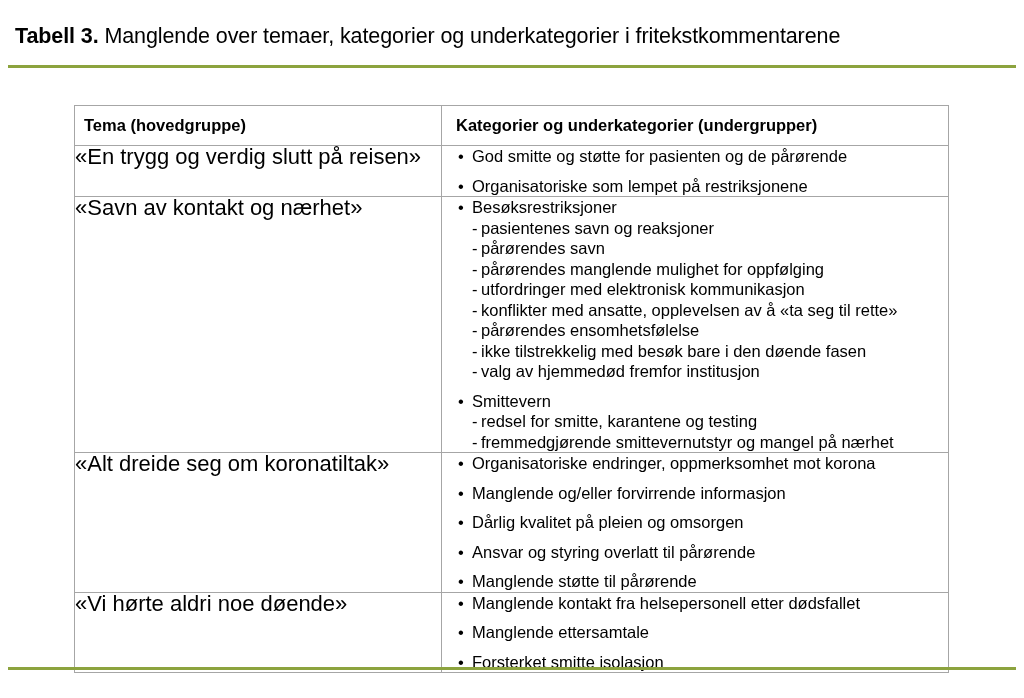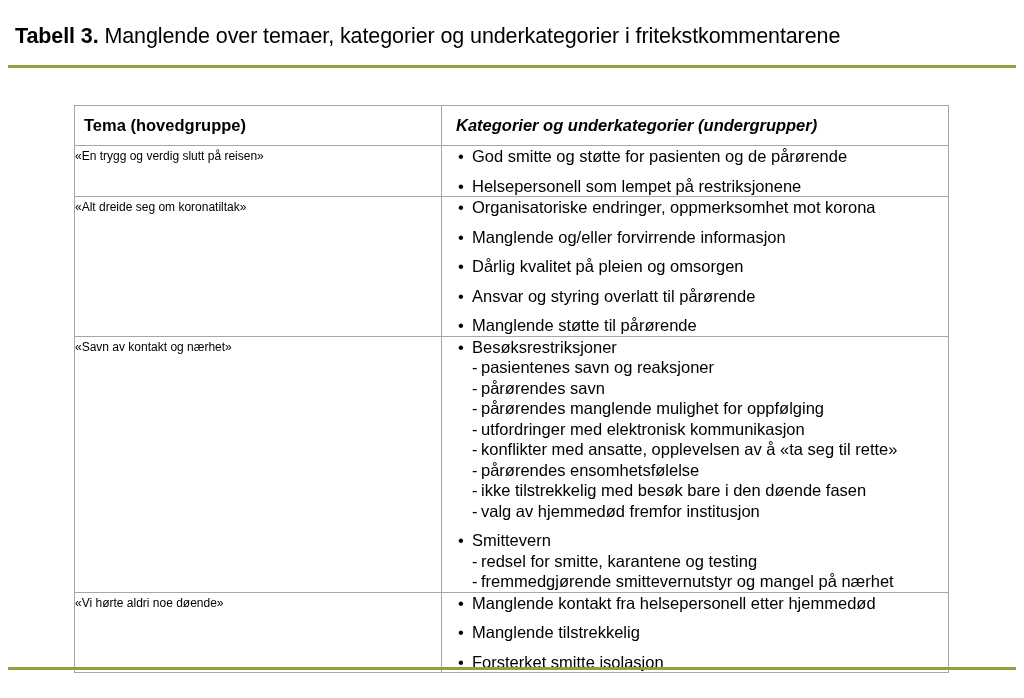--- a/index.html
+++ b/index.html
@@ -79,26 +79,25 @@
   }
   table.data-table thead th {
     font-weight: bold;
     font-size: 16.5px;
     line-height: 20px;
     padding: 9px 0 10px 9px;
     text-align: left;
   }
   table.data-table thead th.cats-head {
     padding-left: 14px;
-    font-style: italic;
   }
 
   td.theme-cell {
     padding: 9px 0 10px 9px;
-    font-size: 12px;
+    font-size: 22px;
     line-height: 21px;
   }
   td.cats-cell {
     padding: 8px 0 9px 0;
   }
 
   ul.bullets {
     list-style: none;
     margin: 0;
     padding: 0;
@@ -165,43 +164,21 @@
     </thead>
     <tbody id="table-body">
         <tr>
           <td class="theme-cell">«En trygg og verdig slutt på reisen»</td>
           <td class="cats-cell">
             <ul class="bullets">
               <li class="group">
                 <div class="bullet-line"><span class="dot">•</span><span>God smitte og støtte for pasienten og de pårørende</span></div>
               </li>
               <li class="group">
-                <div class="bullet-line"><span class="dot">•</span><span>Helsepersonell som lempet på restriksjonene</span></div>
-              </li>
-            </ul>
-          </td>
-        </tr>
-        <tr>
-          <td class="theme-cell">«Alt dreide seg om koronatiltak»</td>
-          <td class="cats-cell">
-            <ul class="bullets">
-              <li class="group">
-                <div class="bullet-line"><span class="dot">•</span><span>Organisatoriske endringer, oppmerksomhet mot korona</span></div>
-              </li>
-              <li class="group">
-                <div class="bullet-line"><span class="dot">•</span><span>Manglende og/eller forvirrende informasjon</span></div>
-              </li>
-              <li class="group">
-                <div class="bullet-line"><span class="dot">•</span><span>Dårlig kvalitet på pleien og omsorgen</span></div>
-              </li>
-              <li class="group">
-                <div class="bullet-line"><span class="dot">•</span><span>Ansvar og styring overlatt til pårørende</span></div>
-              </li>
-              <li class="group">
-                <div class="bullet-line"><span class="dot">•</span><span>Manglende støtte til pårørende</span></div>
+                <div class="bullet-line"><span class="dot">•</span><span>Organisatoriske som lempet på restriksjonene</span></div>
               </li>
             </ul>
           </td>
         </tr>
         <tr>
           <td class="theme-cell">«Savn av kontakt og nærhet»</td>
           <td class="cats-cell">
             <ul class="bullets">
               <li class="group">
                 <div class="bullet-line"><span class="dot">•</span><span>Besøksrestriksjoner</span></div>
@@ -220,28 +197,50 @@
                 <div class="bullet-line"><span class="dot">•</span><span>Smittevern</span></div>
                 <ul class="sub">
                   <li><span class="dash">-</span><span>redsel for smitte, karantene og testing</span></li>
                   <li><span class="dash">-</span><span>fremmedgjørende smittevernutstyr og mangel på nærhet</span></li>
                 </ul>
               </li>
             </ul>
           </td>
         </tr>
         <tr>
+          <td class="theme-cell">«Alt dreide seg om koronatiltak»</td>
+          <td class="cats-cell">
+            <ul class="bullets">
+              <li class="group">
+                <div class="bullet-line"><span class="dot">•</span><span>Organisatoriske endringer, oppmerksomhet mot korona</span></div>
+              </li>
+              <li class="group">
+                <div class="bullet-line"><span class="dot">•</span><span>Manglende og/eller forvirrende informasjon</span></div>
+              </li>
+              <li class="group">
+                <div class="bullet-line"><span class="dot">•</span><span>Dårlig kvalitet på pleien og omsorgen</span></div>
+              </li>
+              <li class="group">
+                <div class="bullet-line"><span class="dot">•</span><span>Ansvar og styring overlatt til pårørende</span></div>
+              </li>
+              <li class="group">
+                <div class="bullet-line"><span class="dot">•</span><span>Manglende støtte til pårørende</span></div>
+              </li>
+            </ul>
+          </td>
+        </tr>
+        <tr>
           <td class="theme-cell">«Vi hørte aldri noe døende»</td>
           <td class="cats-cell">
             <ul class="bullets">
               <li class="group">
-                <div class="bullet-line"><span class="dot">•</span><span>Manglende kontakt fra helsepersonell etter hjemmedød</span></div>
-              </li>
-              <li class="group">
-                <div class="bullet-line"><span class="dot">•</span><span>Manglende tilstrekkelig</span></div>
+                <div class="bullet-line"><span class="dot">•</span><span>Manglende kontakt fra helsepersonell etter dødsfallet</span></div>
+              </li>
+              <li class="group">
+                <div class="bullet-line"><span class="dot">•</span><span>Manglende ettersamtale</span></div>
               </li>
               <li class="group">
                 <div class="bullet-line"><span class="dot">•</span><span>Forsterket smitte isolasjon</span></div>
               </li>
             </ul>
           </td>
         </tr>
       </tbody>
   </table>
 </div>

